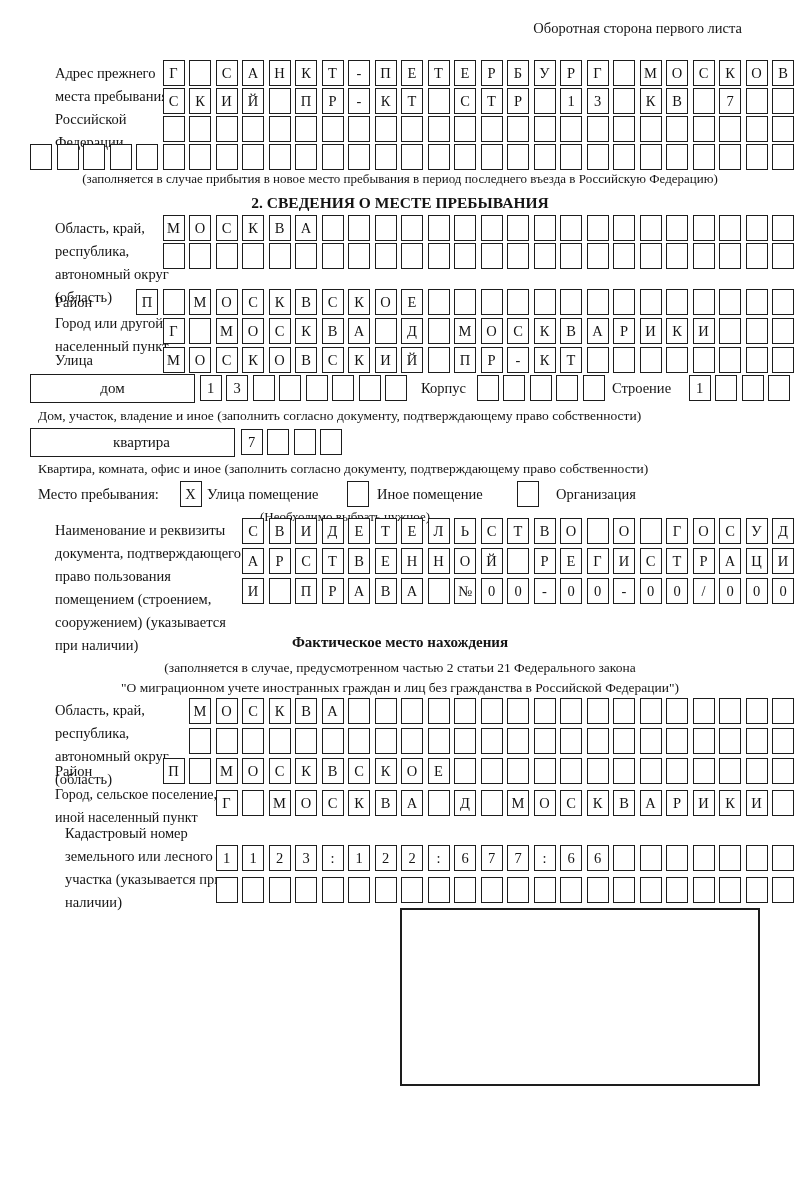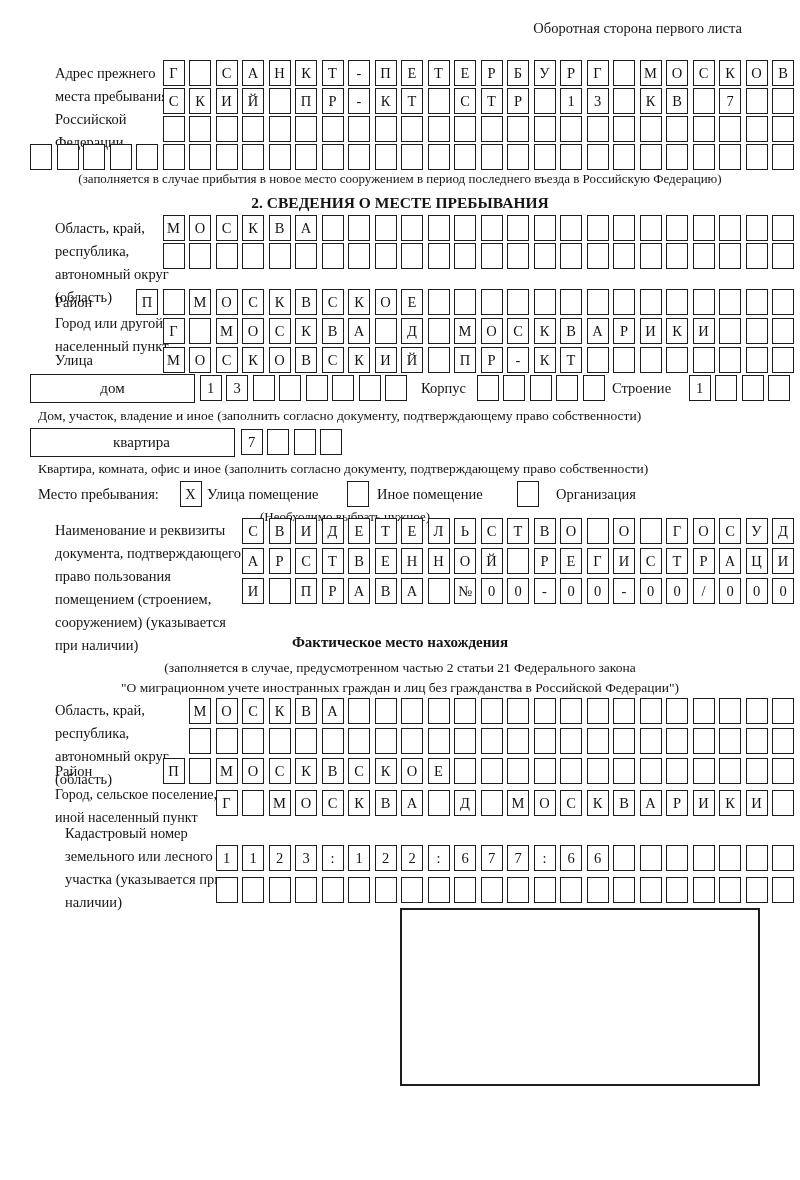--- a/index.html
+++ b/index.html
@@ -140,21 +140,21 @@
       <span class="cell"></span>
       <span class="cell"></span>
       <span class="cell"></span>
       <span class="cell"></span>
       <span class="cell"></span>
       <span class="cell"></span>
       <span class="cell"></span>
       <span class="cell"></span>
       <span class="cell"></span>
     </div>
-  <div class="caption center" style="top:171px;">(заполняется в случае прибытия в новое место сооружением в период последнего въезда в Российскую Федерацию)</div>
+  <div class="caption center" style="top:171px;">(заполняется в случае прибытия в новое место пребывания в период последнего въезда в Российскую Федерацию)</div>
 
   <div class="title" style="top:194px;">2. СВЕДЕНИЯ О МЕСТЕ ПРЕБЫВАНИЯ</div>
 
   <div class="label" style="left:55px; top:217px; width:118px;">Область, край, республика, автономный округ (область)</div>
   <div class="cellrow right" style="top:215px;">
       <span class="cell">М</span>
       <span class="cell">О</span>
       <span class="cell">С</span>
       <span class="cell">К</span>
       <span class="cell">В</span>

